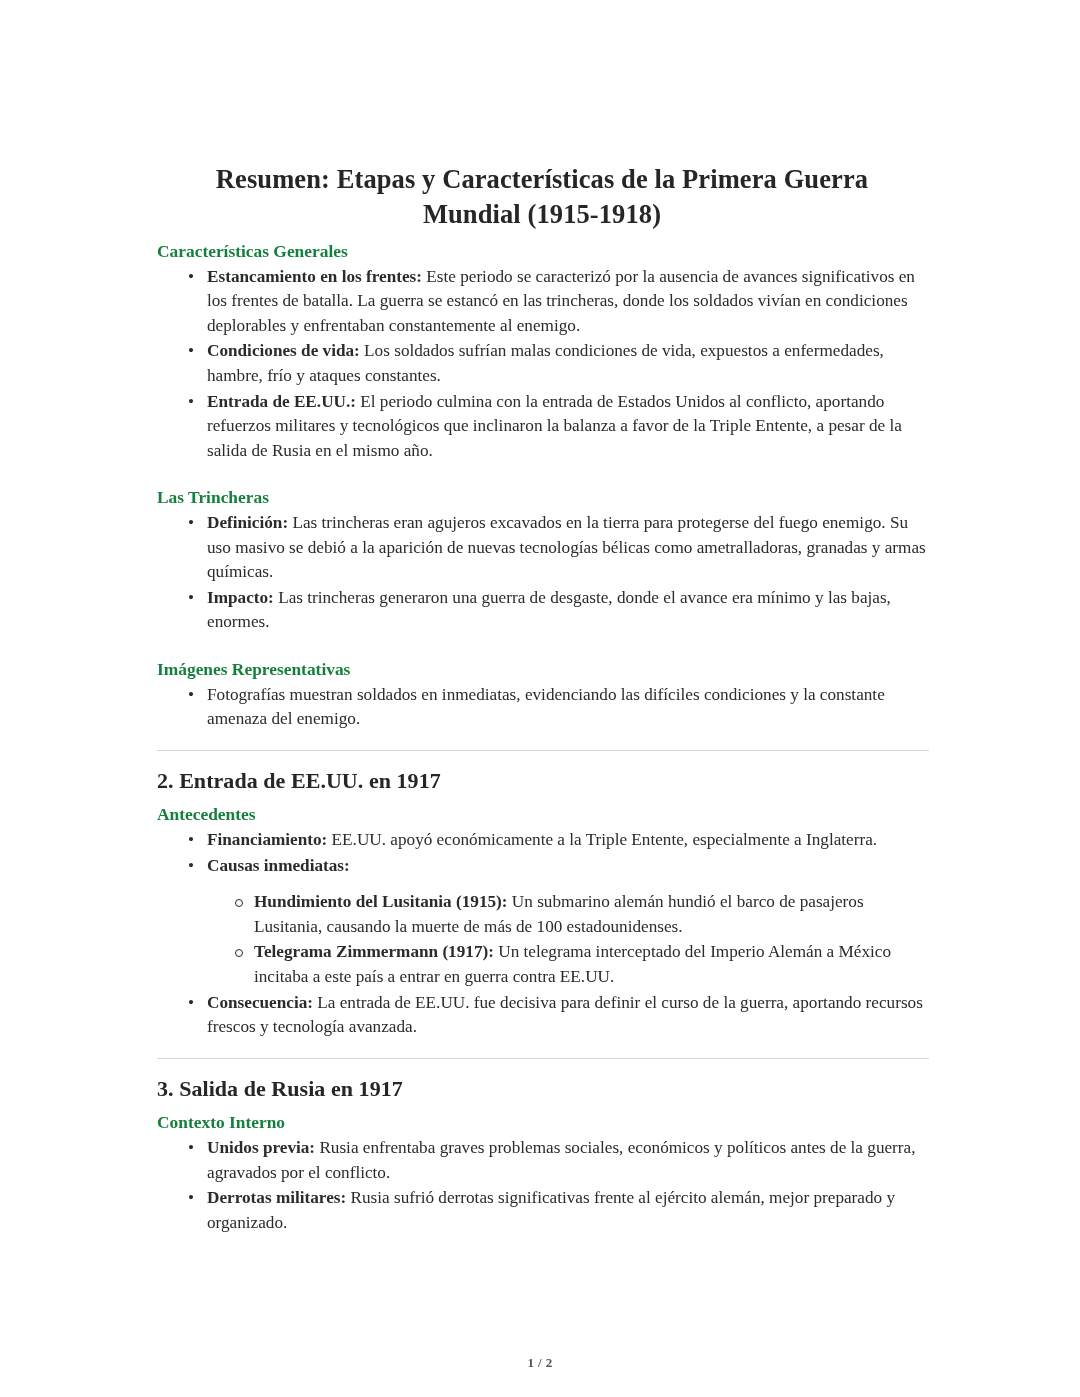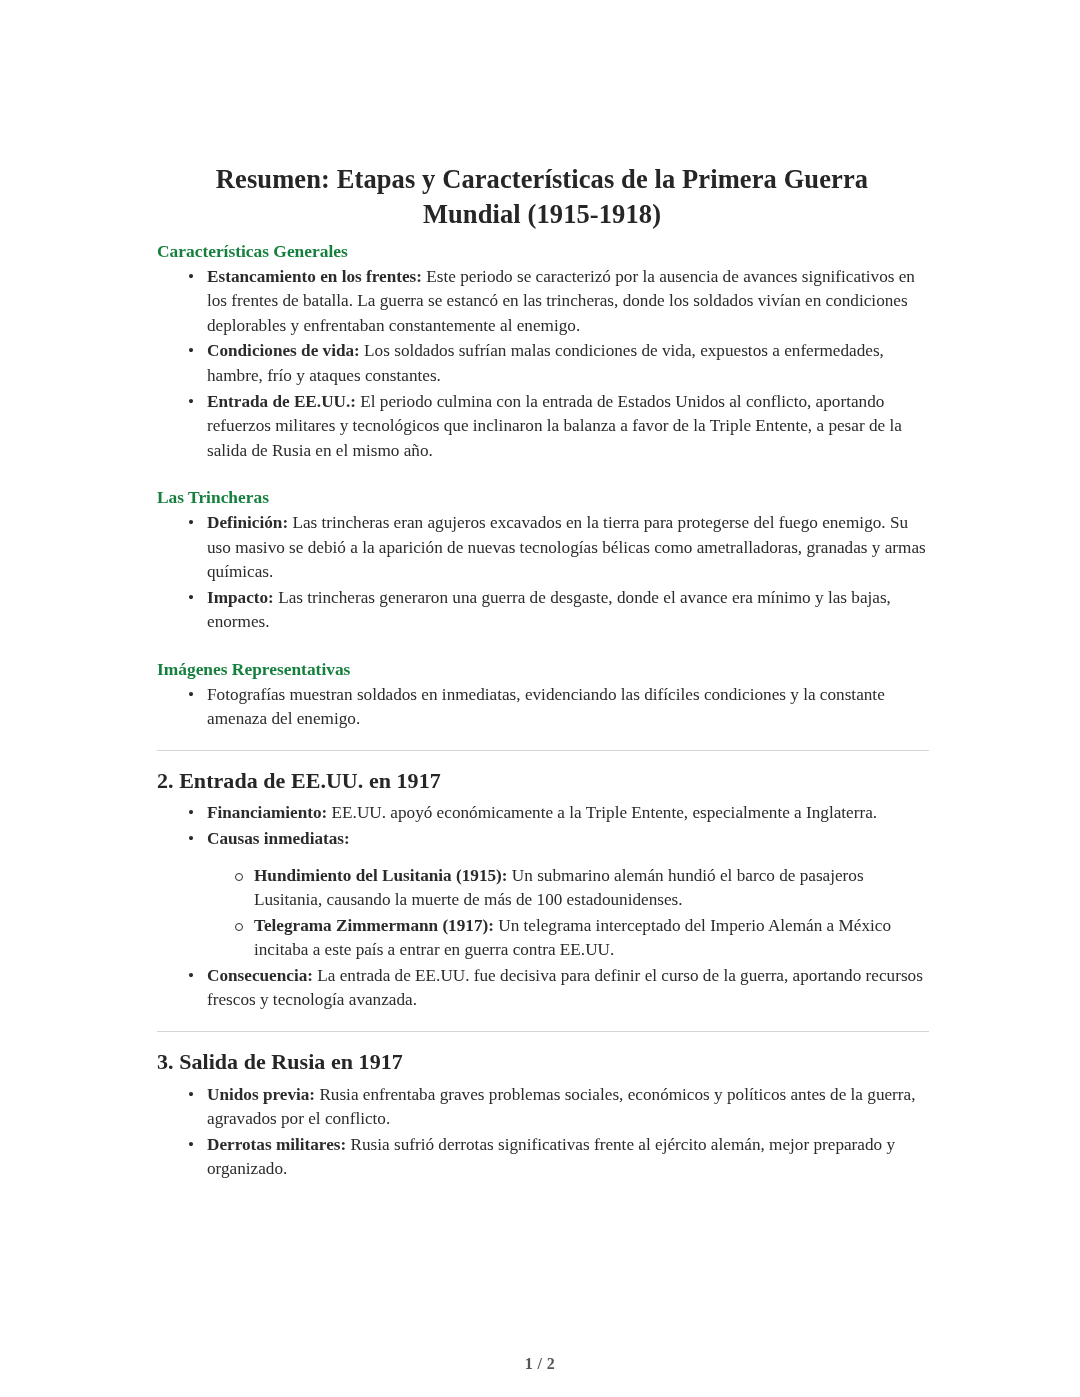--- a/index.html
+++ b/index.html
@@ -125,21 +125,21 @@
     height: 0;
   }
 
   
   .page-footer {
     position: absolute;
     left: 0;
     top: 1355px;
     width: 1080px;
     text-align: center;
-    font-size: 16px;
+    font-size: 13px;
     font-weight: bold;
     color: #555;
     font-family: "Liberation Serif", "DejaVu Serif", serif;
     letter-spacing: 0.4px;
   }
 
   .blockgap { height: 13px; }
 </style>
 </head>
 <body>
@@ -162,30 +162,32 @@
           <li><span class="marker">•</span><span class="lead">Definición:</span><span> Las trincheras eran agujeros excavados en la tierra para protegerse del fuego enemigo. Su uso masivo se debió a la aparición de nuevas tecnologías bélicas como ametralladoras, granadas y armas químicas.</span></li>
           <li><span class="marker">•</span><span class="lead">Impacto:</span><span> Las trincheras generaron una guerra de desgaste, donde el avance era mínimo y las bajas, enormes.</span></li>
         </ul>
         <div class="blockgap"></div>
         <h3 class="sec-h3">Imágenes Representativas</h3>
         <ul class="lvl1">
           <li><span class="marker">•</span><span>Fotografías muestran soldados en inmediatas, evidenciando las difíciles condiciones y la constante amenaza del enemigo.</span></li>
         </ul>
         <hr class="divider">
         <h2 class="sec-h2">2. Entrada de EE.UU. en 1917</h2>
+        <h3 class="sec-h3">Antecedentes</h3>
         <ul class="lvl1">
           <li><span class="marker">•</span><span class="lead">Financiamiento:</span><span> EE.UU. apoyó económicamente a la Triple Entente, especialmente a Inglaterra.</span></li>
           <li><span class="marker">•</span><span class="lead">Causas inmediatas:</span><ul class="lvl2">
               <li><span class="marker-hollow"></span><span class="lead">Hundimiento del Lusitania (1915):</span><span> Un submarino alemán hundió el barco de pasajeros Lusitania, causando la muerte de más de 100 estadounidenses.</span></li>
               <li><span class="marker-hollow"></span><span class="lead">Telegrama Zimmermann (1917):</span><span> Un telegrama interceptado del Imperio Alemán a México incitaba a este país a entrar en guerra contra EE.UU.</span></li>
             </ul></li>
           <li><span class="marker">•</span><span class="lead">Consecuencia:</span><span> La entrada de EE.UU. fue decisiva para definir el curso de la guerra, aportando recursos frescos y tecnología avanzada.</span></li>
         </ul>
         <hr class="divider">
         <h2 class="sec-h2">3. Salida de Rusia en 1917</h2>
+        <h3 class="sec-h3">Contexto Interno</h3>
         <ul class="lvl1">
           <li><span class="marker">•</span><span class="lead">Unidos previa:</span><span> Rusia enfrentaba graves problemas sociales, económicos y políticos antes de la guerra, agravados por el conflicto.</span></li>
           <li><span class="marker">•</span><span class="lead">Derrotas militares:</span><span> Rusia sufrió derrotas significativas frente al ejército alemán, mejor preparado y organizado.</span></li>
         </ul>
       </div>
 
   </div>
 
   <div class="page-footer">1 / 2</div>
 </div>

